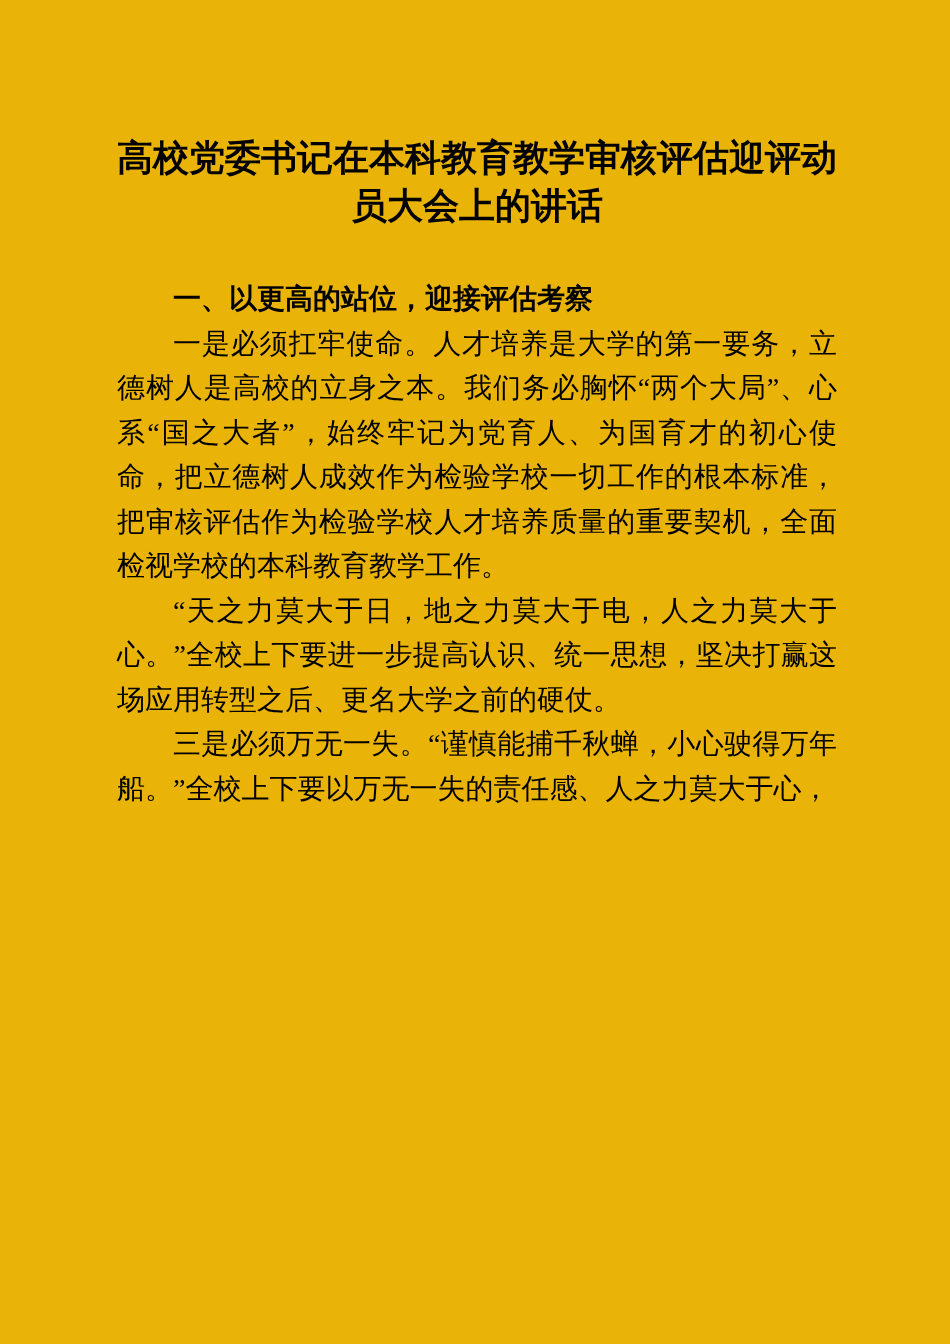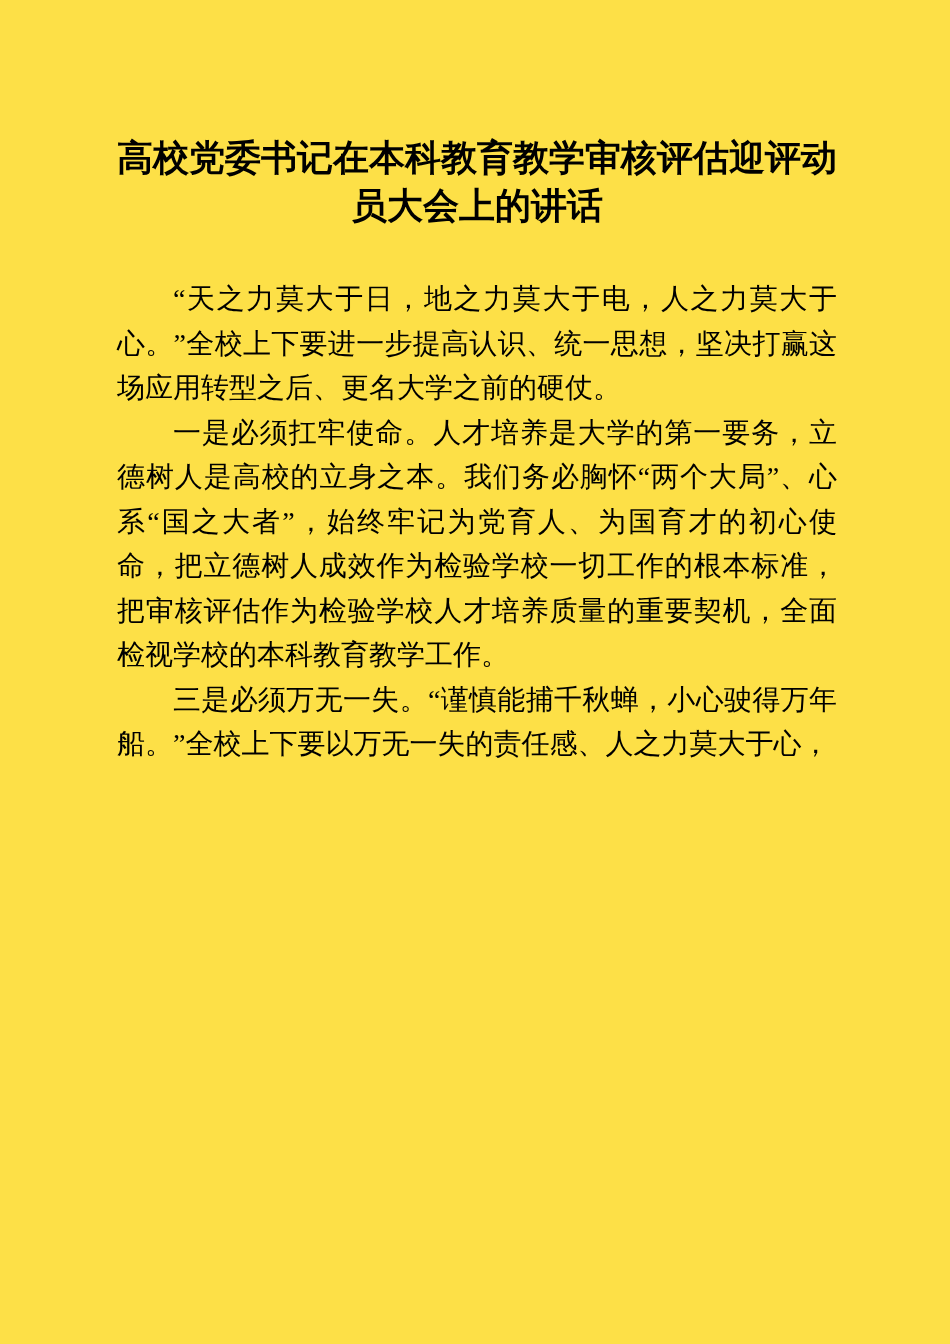--- a/index.html
+++ b/index.html
@@ -12,21 +12,21 @@
     height: 1344px;
     overflow: hidden;
     color: #000000;
     font-family: "Liberation Serif", "DejaVu Serif", serif;
   }
   .page {
     box-sizing: border-box;
     width: 950px;
     height: 1344px;
     padding: 134px 113px 0 117px;
-    background: #fde047;
+    background: #eab308;
   }
   .doc-title {
     margin: 0 0 47px 0;
     font-size: 36px;
     line-height: 48px;
     font-weight: bold;
     text-align: center;
     font-family: "Liberation Serif", "DejaVu Serif", serif;
     color: #000000;
   }
@@ -52,21 +52,22 @@
   }
 </style>
 </head>
 <body>
 
 <div class="page">
 
   <h1 class="doc-title">高校党委书记在本科教育教学审核评估迎评动员大会上的讲话</h1>
 
 
+  <h2 class="section-heading">一、以更高的站位，迎接评估考察</h2>
+
+  <p class="body-para">一是必须扛牢使命。人才培养是大学的第一要务，立德树人是高校的立身之本。我们务必胸怀“两个大局”、心系“国之大者”，始终牢记为党育人、为国育才的初心使命，把立德树人成效作为检验学校一切工作的根本标准，把审核评估作为检验学校人才培养质量的重要契机，全面检视学校的本科教育教学工作。</p>
 
   <p class="body-para">“天之力莫大于日，地之力莫大于电，人之力莫大于心。”全校上下要进一步提高认识、统一思想，坚决打赢这场应用转型之后、更名大学之前的硬仗。</p>
-
-  <p class="body-para">一是必须扛牢使命。人才培养是大学的第一要务，立德树人是高校的立身之本。我们务必胸怀“两个大局”、心系“国之大者”，始终牢记为党育人、为国育才的初心使命，把立德树人成效作为检验学校一切工作的根本标准，把审核评估作为检验学校人才培养质量的重要契机，全面检视学校的本科教育教学工作。</p>
 
 
   <p class="body-para">三是必须万无一失。“谨慎能捕千秋蝉，小心驶得万年船。”全校上下要以万无一失的责任感、人之力莫大于心，</p>
 
 </div>
 
 </body></html>

